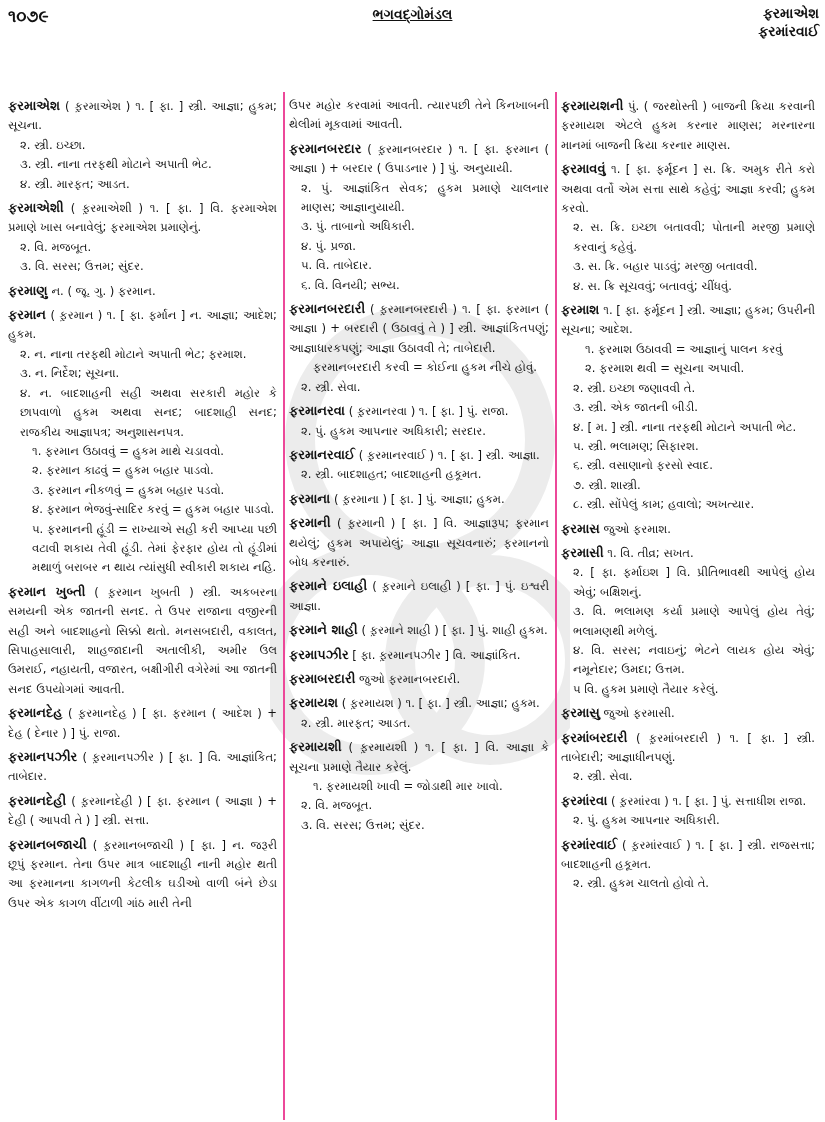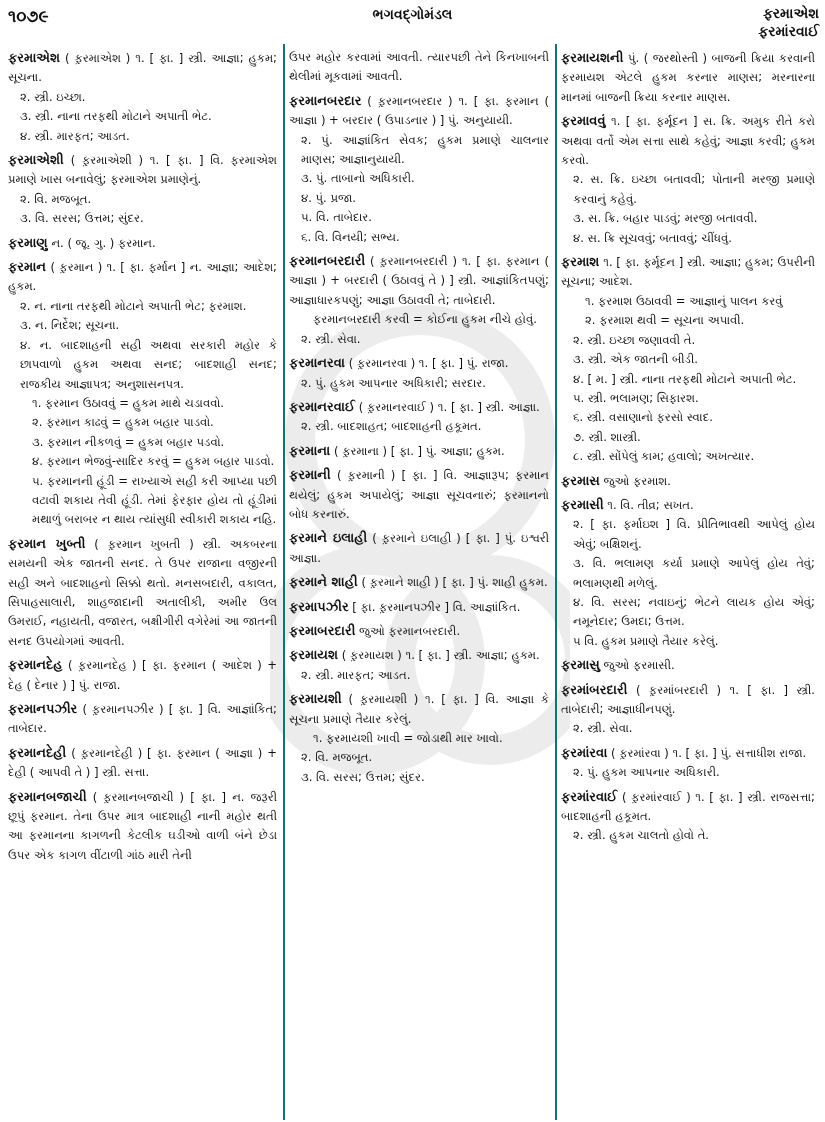--- a/index.html
+++ b/index.html
@@ -8,31 +8,31 @@
     font-family: "DejaVu Sans", sans-serif; color: #111;
   }
   .watermark {
     position: absolute; left: 270px; top: 260px; width: 300px; height: 560px;
     pointer-events: none; opacity: 0.07;
   }
   .header {
     position: absolute; top: 0; left: 0; width: 825px; height: 44px;
   }
   .page-num { position: absolute; left: 8px; top: 6px; font-size: 17px; font-weight: bold; }
-  .book-title { position: absolute; left: 0; width: 825px; top: 6px; text-align: center; font-size: 14px; font-weight: bold; }
+  .book-title { position: absolute; left: 0; width: 825px; top: 6px; text-align: center; font-size: 14px; font-weight: bold; text-decoration: underline; }
   .guide { position: absolute; right: 6px; top: 4px; text-align: right; font-size: 14px; font-weight: bold; line-height: 18px; }
   .cols {
     position: absolute; top: 44px; left: 4px; width: 817px; height: 1076px;
     display: grid; grid-template-columns: 279px 272px 266px;
   }
   .col {
     padding: 4px 6px 0 4px; box-sizing: border-box; overflow: hidden;
-    font-size: 11.6px; line-height: 19.4px; text-align: justify;
+    font-size: 11.6px; line-height: 19.4px; text-align: justify; margin-top: 48px;
   }
-  .col + .col { border-left: 2px solid #0f766e; }
+  .col + .col { border-left: 2px solid #ec4899; }
   .entry { margin: 0 0 4px 0; }
   .hw { font-weight: bold; font-size: 13px; }
   .body { }
   .sense { display: block; padding-left: 12px; }
   .sub { display: block; padding-left: 24px; text-indent: 0; }
 </style>
 </head>
 <body>
 
 <svg class="watermark" viewBox="0 0 300 560">

